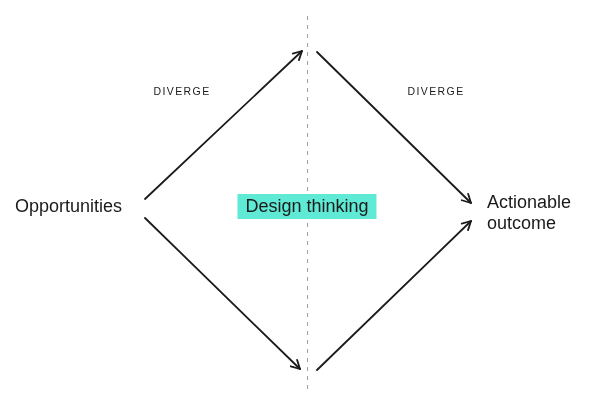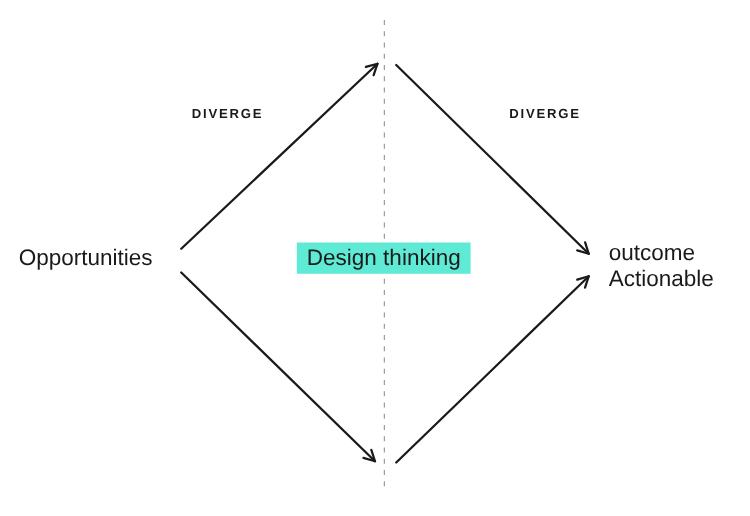--- a/index.html
+++ b/index.html
@@ -22,21 +22,21 @@
   }
   .arrow-line {
     stroke: #1a1a1a;
     stroke-width: 1.8;
     stroke-linecap: round;
   }
   .label { position: absolute; color: #1a1a1a; }
   .phase-label {
     font-size: 10.5px;
     letter-spacing: 1.4px;
-    font-weight: 700;
+    font-weight: 400;
     transform: translateX(-50%);
     white-space: nowrap;
   }
   .node-label {
     font-size: 18px;
     line-height: 21px;
     font-weight: 400;
     white-space: nowrap;
   }
   .node-left { left: 15px; top: 196px; }
@@ -75,17 +75,17 @@
 
   <div class="label phase-label phase-diverge">DIVERGE</div>
 
   <div class="label phase-label phase-converge">DIVERGE</div>
 
   <div class="label node-label node-left">Opportunities</div>
 
   <div class="label node-label node-center">Design thinking</div>
 
   <div class="label node-label node-right">
+    <div>Actionable</div>
     <div>outcome</div>
-    <div>Actionable</div>
   </div>
 
 </div>
 
 </body></html>

